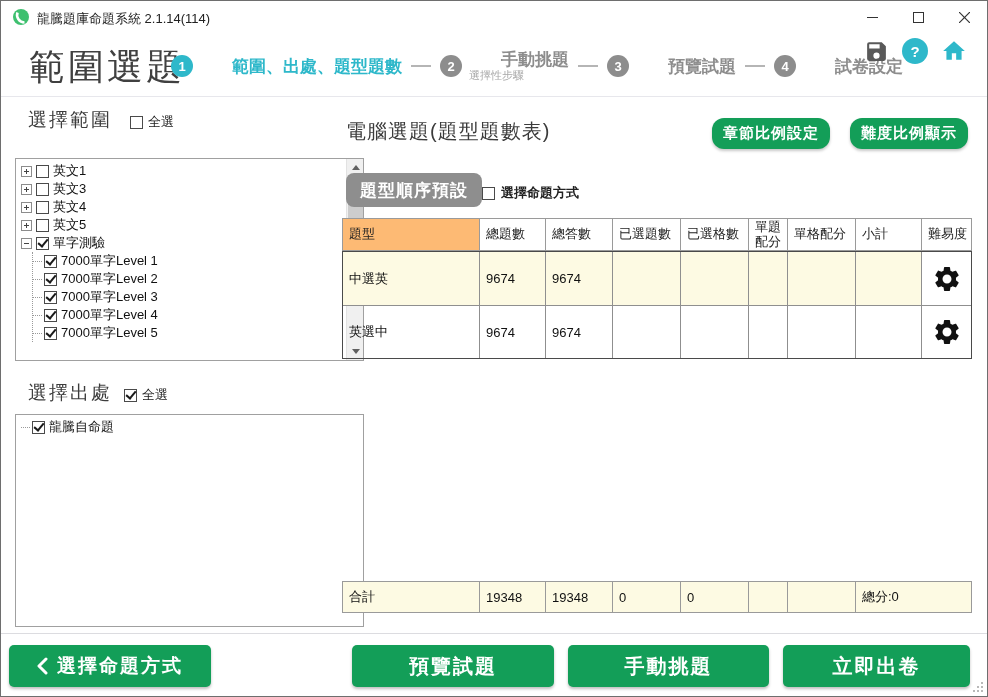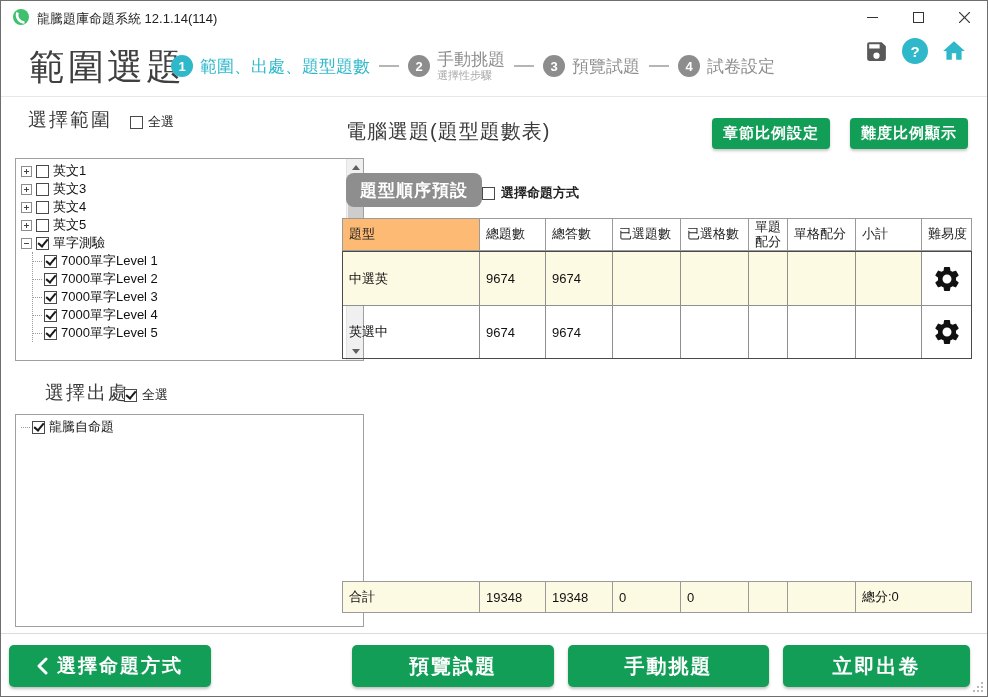--- a/index.html
+++ b/index.html
@@ -15,21 +15,21 @@
 
   
   .page-title { position:absolute; left:28px; top:42px; font-size:36px; color:#404040; letter-spacing:3px; }
   .steps { position:absolute; left:170px; top:40px; height:50px; display:flex; align-items:center; }
   .step { display:flex; align-items:center; gap:7px; }
   .step-circle { width:22px; height:22px; border-radius:50%; color:#fff; font-size:13px; font-weight:bold; display:flex; align-items:center; justify-content:center; flex:0 0 auto; }
   .step.active .step-circle { background:#2eb8ca; }
   .step.active .step-label { color:#2eb8ca; }
   .step.inactive .step-circle { background:#8d8d8d; }
   .step.inactive .step-label { color:#8d8d8d; }
-  .step-label { font-size:17px; font-weight:normal; white-space:nowrap; }
+  .step-label { font-size:17px; font-weight:bold; white-space:nowrap;margin-left:32px; }
   .step-text-col { display:flex; flex-direction:column; line-height:1.15; }
   .step-sub { font-size:11px; color:#a8a8a8; font-weight:normal; }
   .connector { width:20px; height:2px; background:#b5b5b5; margin:0 9px; flex:0 0 auto; }
 
   .header-icons { position:absolute; right:20px; top:37px; display:flex; align-items:center; gap:13px; }
   .icon-circle { width:26px; height:26px; border-radius:50%; background:#2eb8ca; color:#fff; font-weight:bold; font-size:15px; display:flex; align-items:center; justify-content:center; cursor:pointer; }
   .header-divider { position:absolute; left:0; right:0; top:95px; height:1px; background:#e7e7ec; }
 
   
   .section-title { position:absolute; font-size:19px; color:#3c3c3c; letter-spacing:2px; }
@@ -48,21 +48,21 @@
   .child-connector { width:9px; border-top:1px dotted #9a9a9a; margin-right:2px; flex:0 0 auto; }
 
   .scrollbar { position:absolute; top:0; right:0; bottom:0; width:17px; background:#f0f0f0; border-left:1px solid #e2e2e2; }
   .scroll-arrow { position:absolute; left:0; width:17px; height:17px; display:flex; align-items:center; justify-content:center; cursor:pointer; }
   .tri-up { width:0; height:0; border-left:4px solid transparent; border-right:4px solid transparent; border-bottom:5px solid #606060; }
   .tri-down { width:0; height:0; border-left:4px solid transparent; border-right:4px solid transparent; border-top:5px solid #606060; }
   .scroll-thumb { position:absolute; left:1px; width:15px; background:#cdcdcd; cursor:pointer; }
 
   
   .main-title { position:absolute; left:345px; top:117px; font-size:20px; color:#3b3b3b; letter-spacing:1px; }
-  .btn-green { position:absolute; height:31px; background:#139e58; color:#fff; font-size:15px; font-weight:bold; border:none; border-radius:4px; padding:0 11px; display:flex; align-items:center; justify-content:center; cursor:pointer; box-shadow:0 2px 3px rgba(0,0,0,.22); letter-spacing:1px; }
+  .btn-green { position:absolute; height:31px; background:#139e58; color:#fff; font-size:15px; font-weight:bold; border:none; border-radius:12px; padding:0 11px; display:flex; align-items:center; justify-content:center; cursor:pointer; box-shadow:0 2px 3px rgba(0,0,0,.22); letter-spacing:1px; }
   .btn-gray { position:absolute; left:345px; top:172px; height:34px; background:#8e8e8e; color:#fff; font-size:17px; font-weight:bold; border:none; border-radius:8px; padding:0 14px; display:flex; align-items:center; cursor:pointer; letter-spacing:1px; }
   .dup-filter { position:absolute; left:481px; top:182px; height:20px; display:flex; align-items:center; gap:6px; font-size:13px; font-weight:bold; color:#222; cursor:pointer; }
 
   .grid { position:absolute; left:341px; display:grid; }
   .grid-header { top:217px; grid-template-columns:136px 66px 67px 68px 68px 39px 68px 66px 50px; border:1px solid #9a9a9a; }
   .grid-header .cell { height:31px; font-size:13px; color:#222; display:flex; align-items:center; padding:1px 4px 1px 6px; background:#fff; border-left:1px solid #9a9a9a; line-height:1.15; }
   .grid-header .cell:first-child { border-left:none; background:#fdba74; }
   .grid-rows { top:250px; grid-template-columns:136px 66px 67px 68px 68px 39px 68px 66px 50px; border:1px solid #4a4a4a; }
   .grid-rows .cell { height:53px; font-size:13px; color:#111; display:flex; align-items:center; padding-left:6px; border-left:1px solid #8f8f8f; }
   .grid-rows .cell.first { border-left:none; }
@@ -82,21 +82,21 @@
 </head>
 <body>
 
 <div class="window">
 
   <div class="titlebar">
     <svg class="app-icon" viewBox="0 0 18 18">
       <circle cx="9" cy="9" r="8" fill="#3ec06f"></circle>
       <path d="M5.5 4.5 A 7.5 7.5 0 0 0 12.5 14.5" stroke="#fff" stroke-width="2.6" fill="none"></path>
     </svg>
-    <span class="title-text">龍騰題庫命題系統 12.1.14(114)</span>
+    <span class="title-text">龍騰題庫命題系統 2.1.14(114)</span>
     <div class="win-controls">
       <div class="win-btn">
         <svg width="11" height="11" viewBox="0 0 11 11">
             <line x1="0" y1="5.5" x2="11" y2="5.5" stroke="#333" stroke-width="1"></line>
           </svg>
       </div>
       <div class="win-btn">
         <svg width="11" height="11" viewBox="0 0 11 11">
             <rect x="0.5" y="0.5" width="10" height="10" fill="none" stroke="#333" stroke-width="1"></rect>
           </svg>
@@ -214,21 +214,21 @@
       <div class="scroll-arrow" style="top:0;">
           <span class="tri-up"></span>
         </div>
       <div class="scroll-thumb" style="top:18px; height:108px;"></div>
       <div class="scroll-arrow" style="bottom:0;">
           <span class="tri-down"></span>
         </div>
     </div>
   </div>
 
-  <div class="section-title" style="left:44px; top:379px;">選擇出處</div>
+  <div class="section-title" style="left:27px; top:379px;">選擇出處</div>
   <div class="select-all" style="left:123px; top:385px;">
     <span class="cb checked"></span>
     <span>全選</span>
   </div>
 
   <div class="treebox" style="top:413px; height:213px;">
     <div class="tree-inner">
       <div class="tree-row">
         <span class="child-connector"></span>
         <span class="cb checked"></span>

